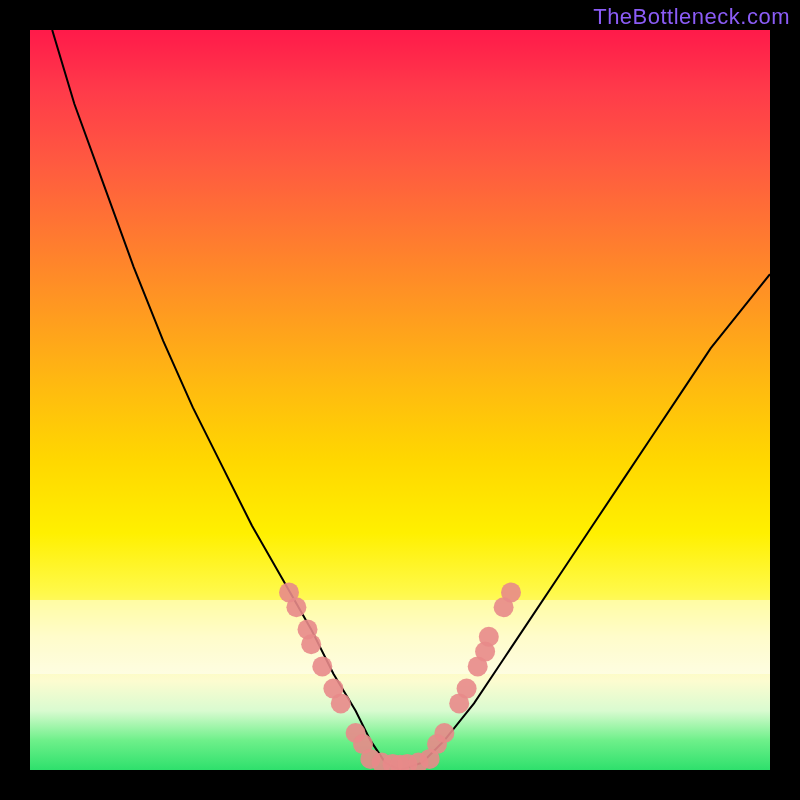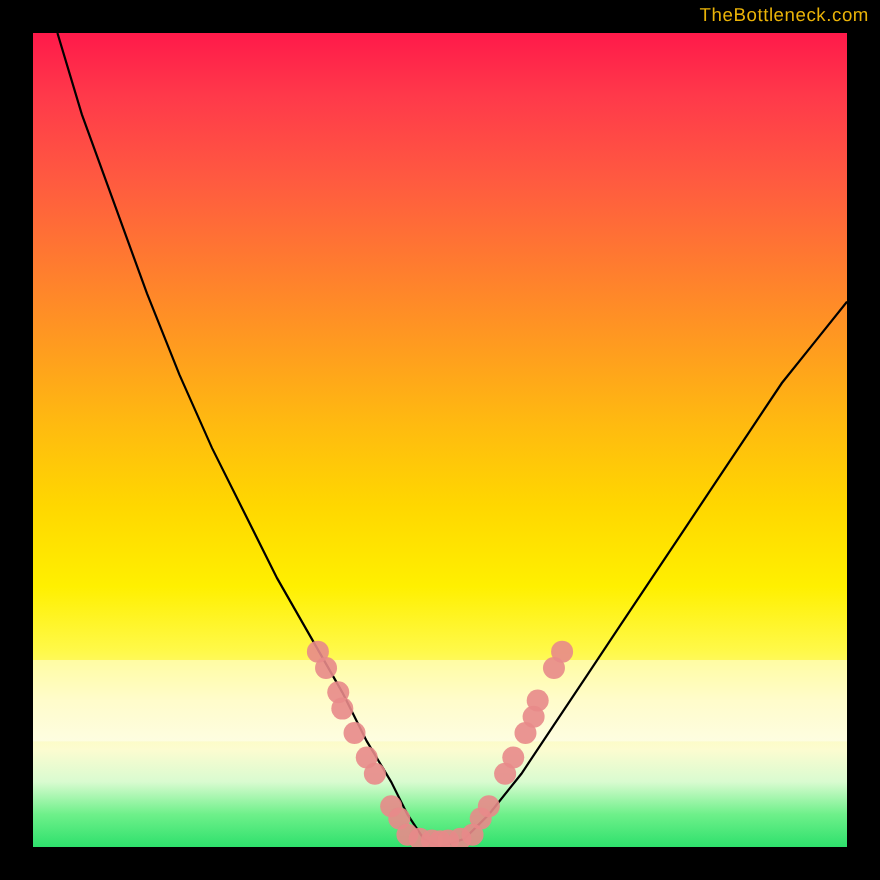--- a/index.html
+++ b/index.html
@@ -51,22 +51,22 @@
     left: 0;
     right: 0;
     top: 77%;
     height: 10%;
     background: rgba(255,255,255,0.45);
   }
   .watermark {
     position: absolute;
     top: 4px;
     right: 10px;
-    color: #eab308;
-    font-size: 17px;
+    color: #8b5cf6;
+    font-size: 22px;
     font-weight: 500;
     letter-spacing: 0.5px;
     user-select: none;
   }
   svg.curve {
     position: absolute;
     inset: 0;
   }
 </style>
 </head>

